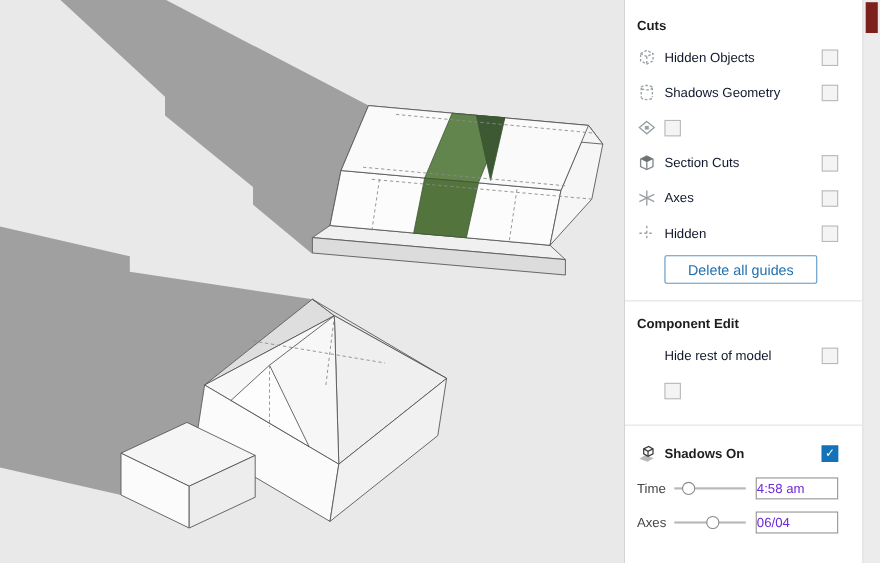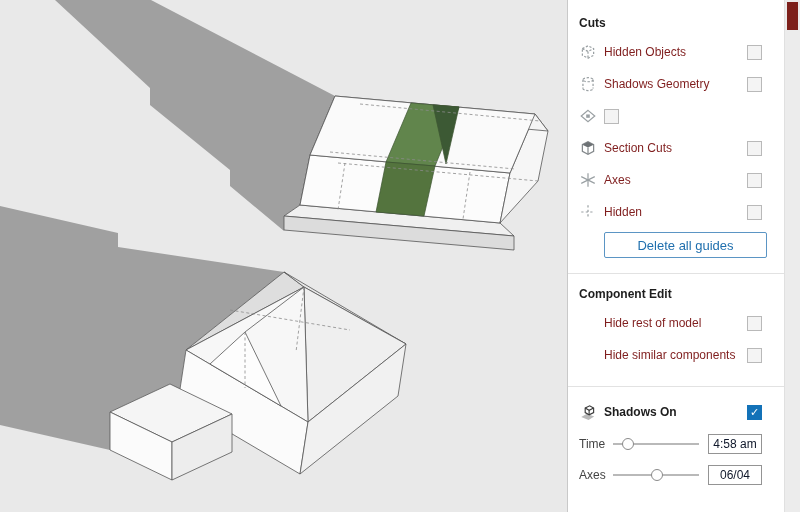--- a/index.html
+++ b/index.html
@@ -10,35 +10,35 @@
   .canvas{position:relative;width:567px;height:512px;background:#e9e9e9;flex:none;}
   .canvas svg{display:block;}
 
   
   .sidebar{width:217px;height:512px;background:#ffffff;border-left:1px solid #c9c9c9;box-sizing:border-box;flex:none;overflow:hidden;}
   .panel-inner{padding:12px 22px 0 11px;}
   .section-title{font-size:12px;font-weight:bold;color:#1d1d1d;height:24px;line-height:22px;}
   .row{display:flex;align-items:center;height:32px;}
   .row-icon{width:18px;height:18px;margin-right:7px;flex:none;}
   .row-icon svg{display:block;}
-  .row-label{flex:1;font-size:12px;color:#7f1d1d;}
+  .row-label{flex:1;font-size:12px;color:#0f172a;}
   .row-label.bold{font-weight:bold;color:#1d1d1d;}
   .row.indented{padding-left:25px;}
   .checkbox{width:15px;height:15px;border:1px solid #b9b9b9;background:#f4f4f4;box-sizing:border-box;flex:none;}
   .checkbox.checked{background:#1372b8;border-color:#1372b8;position:relative;}
   .checkbox.checked::after{content:"\2713";position:absolute;left:2px;top:0px;color:#fff;font-size:11px;line-height:13px;}
-  .guides-button{display:block;margin:4px 0 2px 25px;width:163px;height:26px;background:#fff;border:1px solid #5b95c4;border-radius:2px;color:#1f6fae;font-size:13px;font-family:"Liberation Sans",sans-serif;text-align:center;cursor:pointer;}
+  .guides-button{display:block;margin:4px 0 2px 25px;width:139px;height:26px;background:#fff;border:1px solid #5b95c4;border-radius:2px;color:#1f6fae;font-size:13px;font-family:"Liberation Sans",sans-serif;text-align:center;cursor:pointer;}
   .divider{height:1px;background:#e2e2e2;margin:15px -22px 9px -11px;}
 
   .slider-row{display:flex;align-items:center;height:31px;font-size:12px;color:#444;}
   .slider-label{width:34px;flex:none;}
   .slider{position:relative;flex:1;height:14px;margin-right:9px;}
   .slider-track{position:absolute;top:6px;left:0;right:0;height:2px;background:#b9b9b9;}
   .slider-thumb{position:absolute;top:1px;width:12px;height:12px;border-radius:50%;background:#fff;border:1px solid #8a8a8a;box-sizing:border-box;}
-  .value-box{width:54px;height:20px;border:1px solid #949494;background:#fff;font-size:12px;color:#0f172a;text-align:center;line-height:18px;box-sizing:border-box;flex:none;}
+  .value-box{width:75px;height:20px;border:1px solid #949494;background:#fff;font-size:12px;color:#6d28d9;line-height:18px;box-sizing:border-box;flex:none;}
 
   
   .scrollbar{width:16px;height:512px;background:#ececec;border-left:1px solid #e0e0e0;box-sizing:border-box;position:relative;flex:none;}
   .scroll-thumb{position:absolute;top:2px;left:2px;width:11px;height:28px;background:#7d201b;}
 </style>
 </head>
 <body>
 
 <div class="app">
 
@@ -180,21 +180,20 @@
       <div class="divider"></div>
 
       <div class="section-title">Component Edit</div>
 
       <div class="row indented">
         <span class="row-label">Hide rest of model</span>
         <span class="checkbox"></span>
       </div>
 
       <div class="row indented">
-        <span class="row-label">Hide similar components</span>
         <span class="checkbox"></span>
       </div>
 
       <div class="divider"></div>
 
       <div class="row">
         <span class="row-icon">
           <svg width="18" height="18" viewBox="0 0 16 16">
             <path d="M2 12.5 L7 9.5 L13.5 12 L8.5 15 Z" fill="#b9b9b9" stroke="none"></path>
             <path d="M5.5 4.5 L9.5 2.5 L13 4.5 L13 8.5 L9 10.5 L5.5 8.5 Z" fill="#fff" stroke="#3a3a3a" stroke-width="1"></path>

